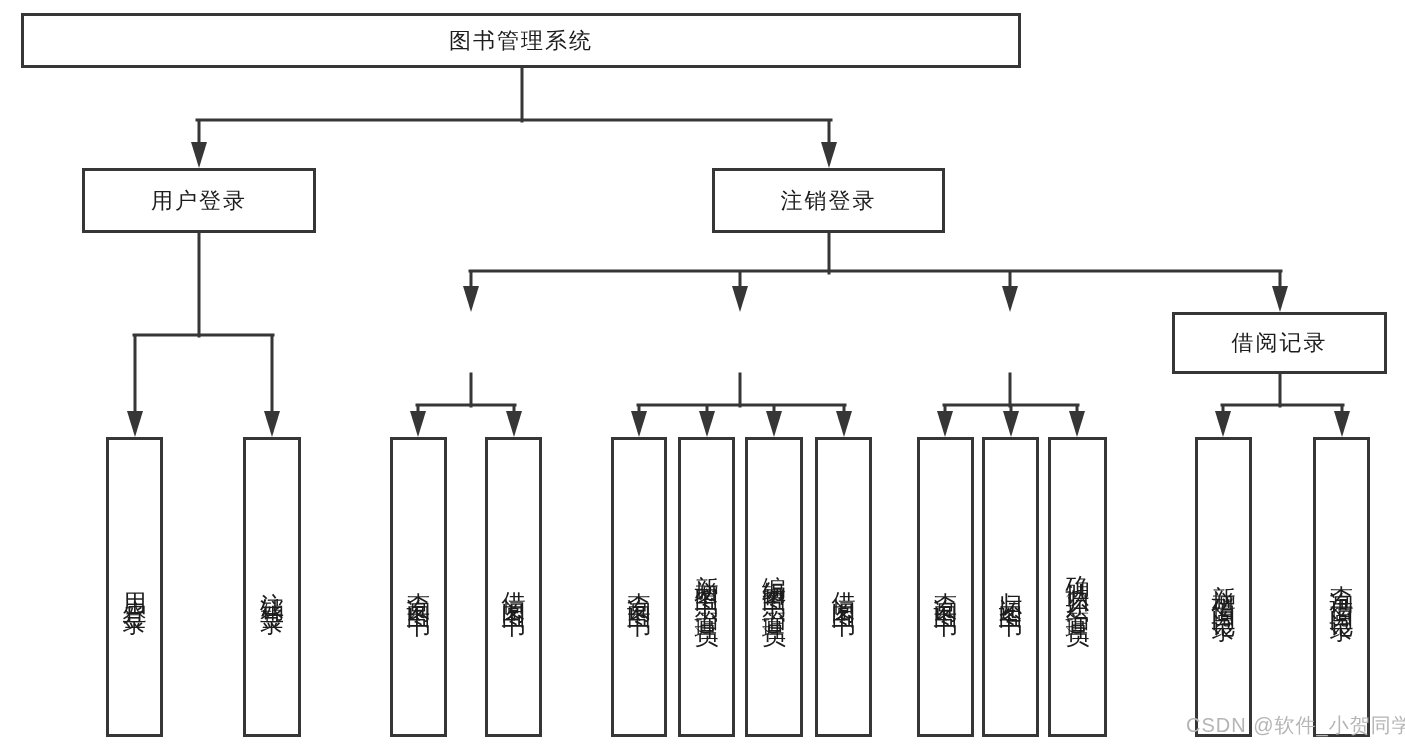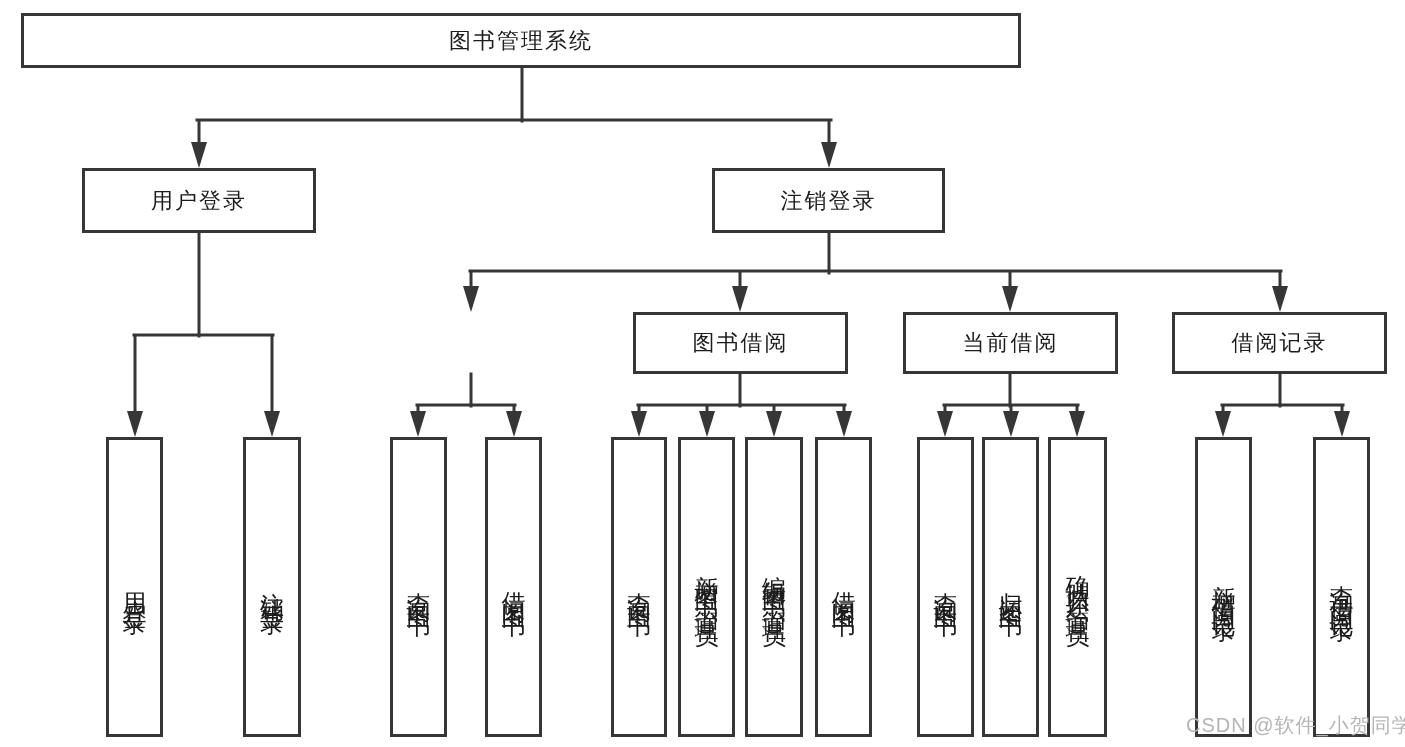--- a/index.html
+++ b/index.html
@@ -114,26 +114,20 @@
     <span class="lbl">图书管理系统</span>
   </div>
 
   <div class="hbox" style="left:82px;top:168px;width:234px;height:65px">
     <span class="lbl">用户登录</span>
   </div>
   <div class="hbox" style="left:712px;top:168px;width:233px;height:65px">
     <span class="lbl">注销登录</span>
   </div>
 
-  <div class="hbox" style="left:633px;top:312px;width:215px;height:62px">
-    <span class="lbl">图书借阅</span>
-  </div>
-  <div class="hbox" style="left:903px;top:312px;width:215px;height:62px">
-    <span class="lbl">当前借阅</span>
-  </div>
   <div class="hbox" style="left:1172px;top:312px;width:215px;height:62px">
     <span class="lbl">借阅记录</span>
   </div>
 
   <div class="vbox" style="left:106px;width:57px">
     <span class="lbl">用户登录</span>
   </div>
   <div class="vbox" style="left:243px;width:58px">
     <span class="lbl">注销登录</span>
   </div>

